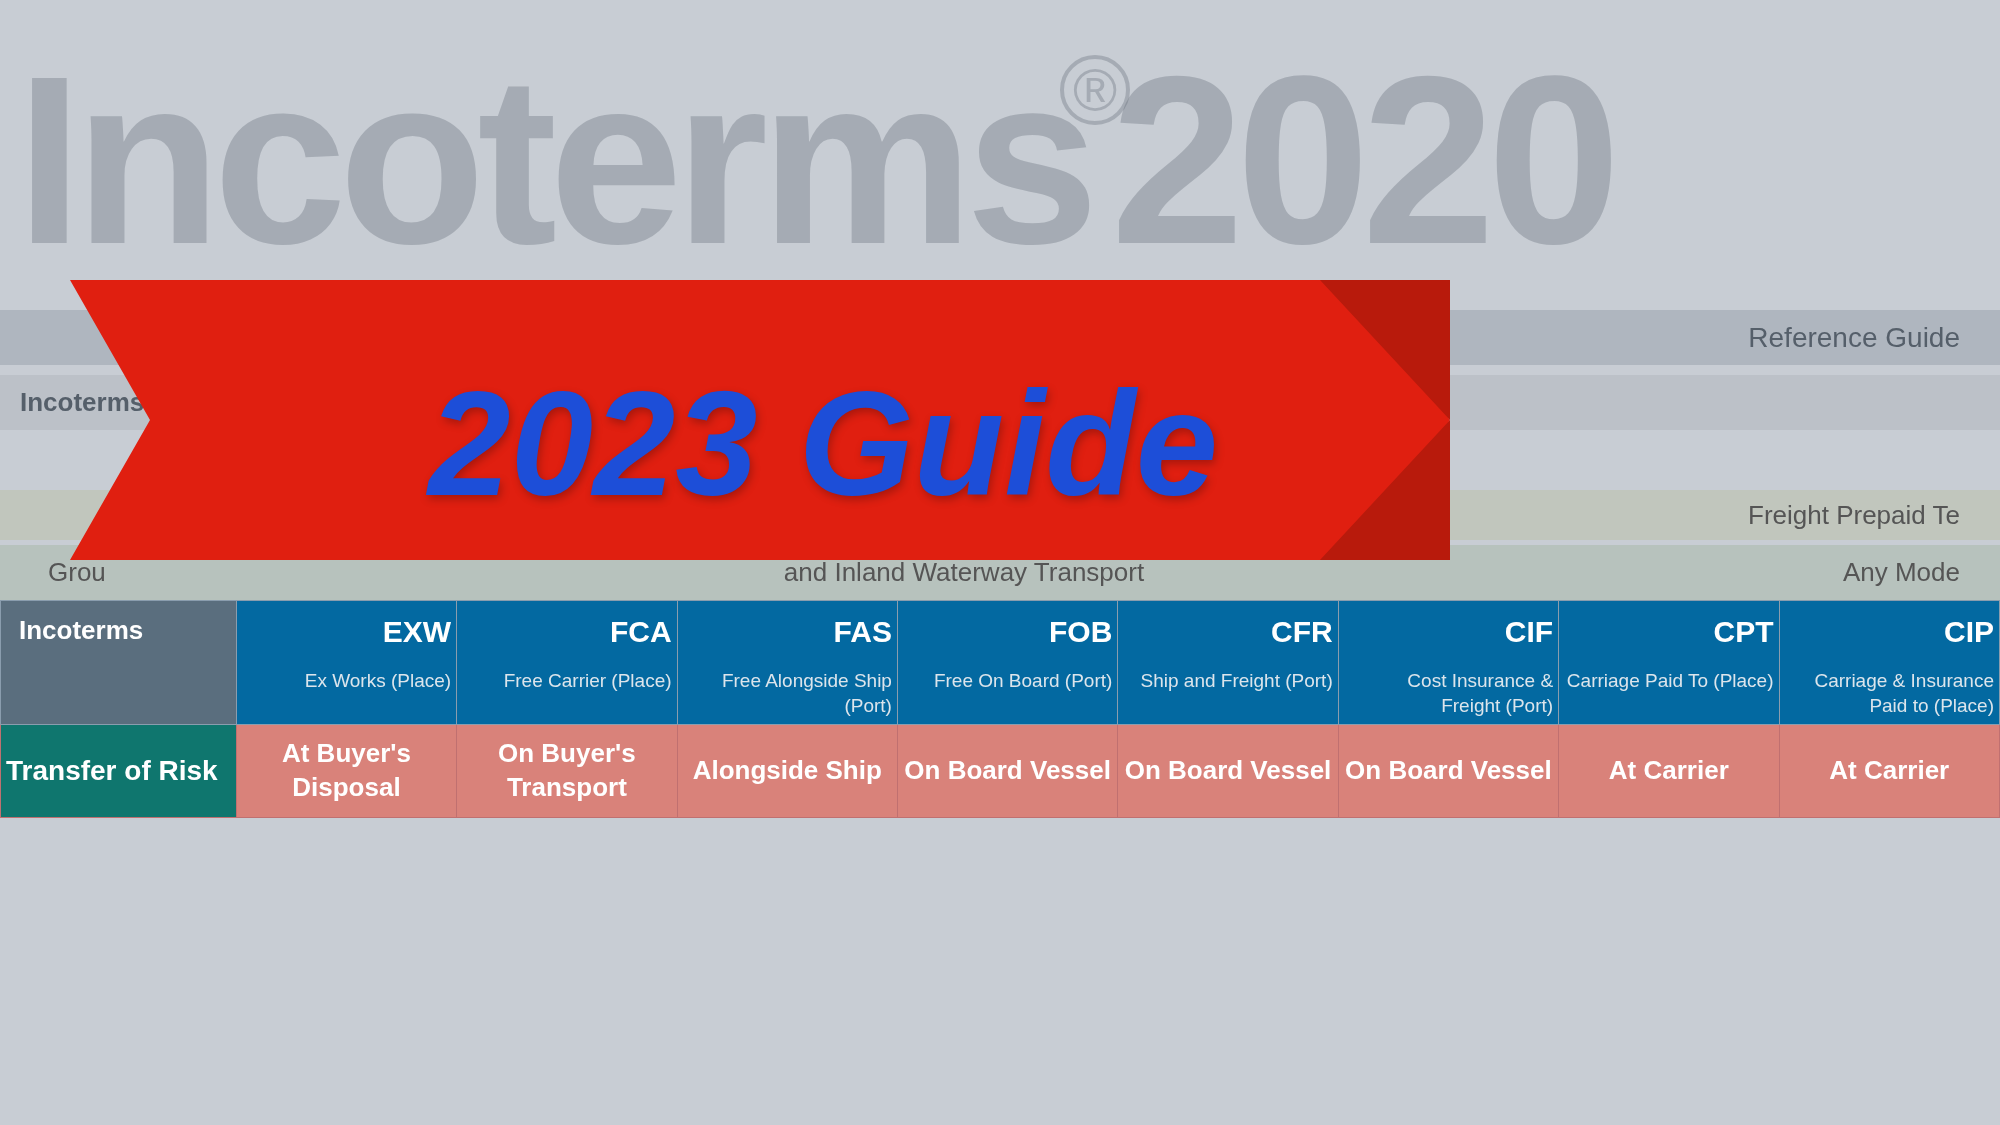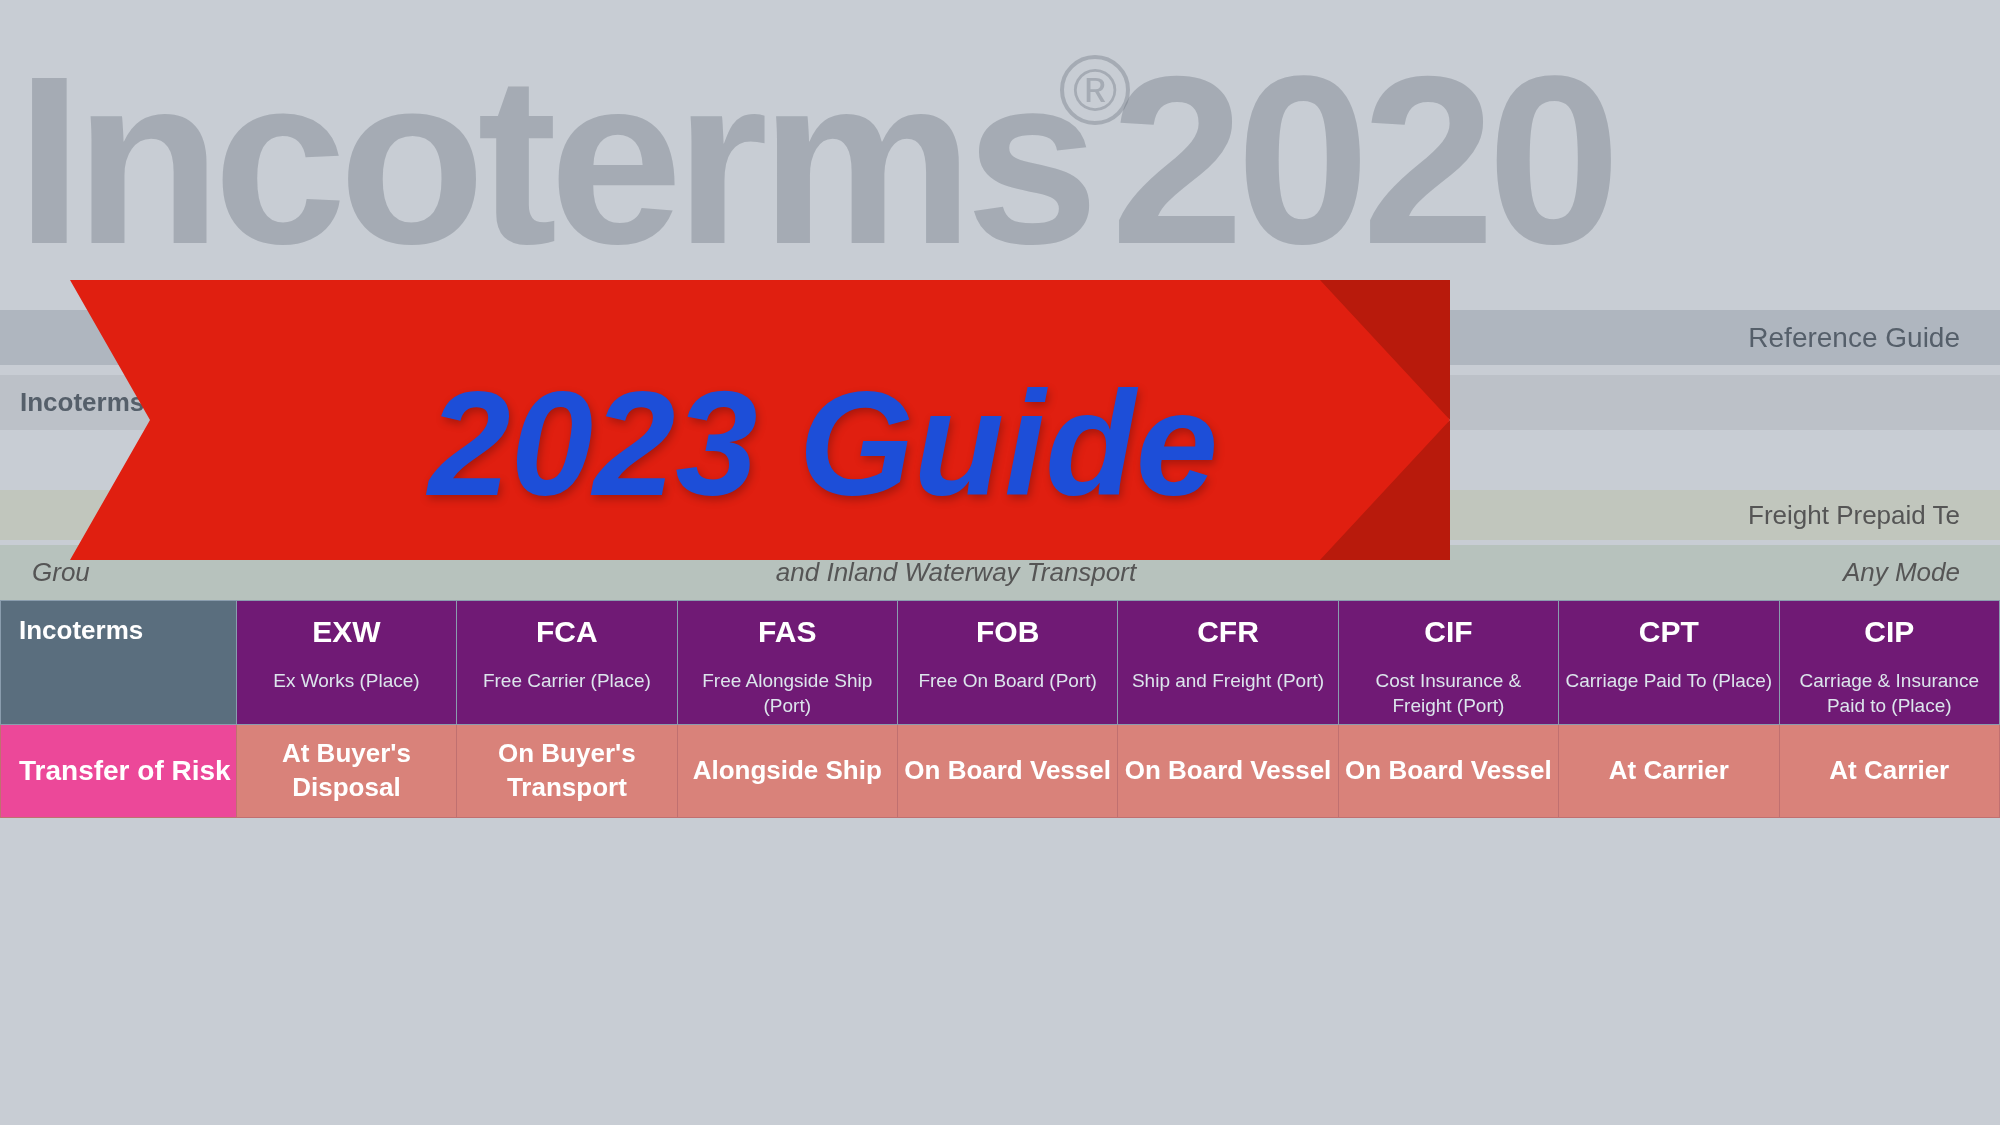--- a/index.html
+++ b/index.html
@@ -104,22 +104,21 @@
     
     .transport-bar {
       position: absolute;
       top: 545px;
       left: 0;
       right: 0;
       height: 55px;
       background: rgba(170, 185, 170, 0.55);
       display: flex;
       align-items: center;
-      padding-left: 32px;
-      font-style: italic;
+      padding-left: 48px;
     }
 
     .transport-bar-left {
       font-size: 26px;
       color: #555;
       flex: 0 0 280px;
     }
 
     .transport-bar-middle {
       font-size: 26px;
@@ -146,23 +145,23 @@
     }
 
     .incoterms-table {
       width: 100%;
       border-collapse: collapse;
       table-layout: fixed;
     }
 
     
     .header-row td {
-      background: #701a75;
+      background: #0369a1;
       color: #fff;
-      text-align: center;
+      text-align: right;
       font-size: 30px;
       font-weight: 700;
       padding: 14px 5px 6px;
       border: 1px solid #8a9dae;
       vertical-align: top;
     }
 
     .header-row td.row-label {
       background: #5a6e7e;
       font-size: 26px;
@@ -188,23 +187,23 @@
       text-align: center;
       font-size: 26px;
       font-weight: 600;
       padding: 12px 5px;
       border: 1px solid #c07070;
       vertical-align: middle;
       line-height: 1.3;
     }
 
     .risk-row td.row-label {
-      background: #ec4899;
+      background: #0f766e;
       text-align: left;
-      padding-left: 18px;
+      padding-left: 5px;
       font-size: 28px;
     }
 
     
     .col-label { width: 230px; }
     .col-term { width: 215px; }
 
     
     .banner {
       position: absolute;

